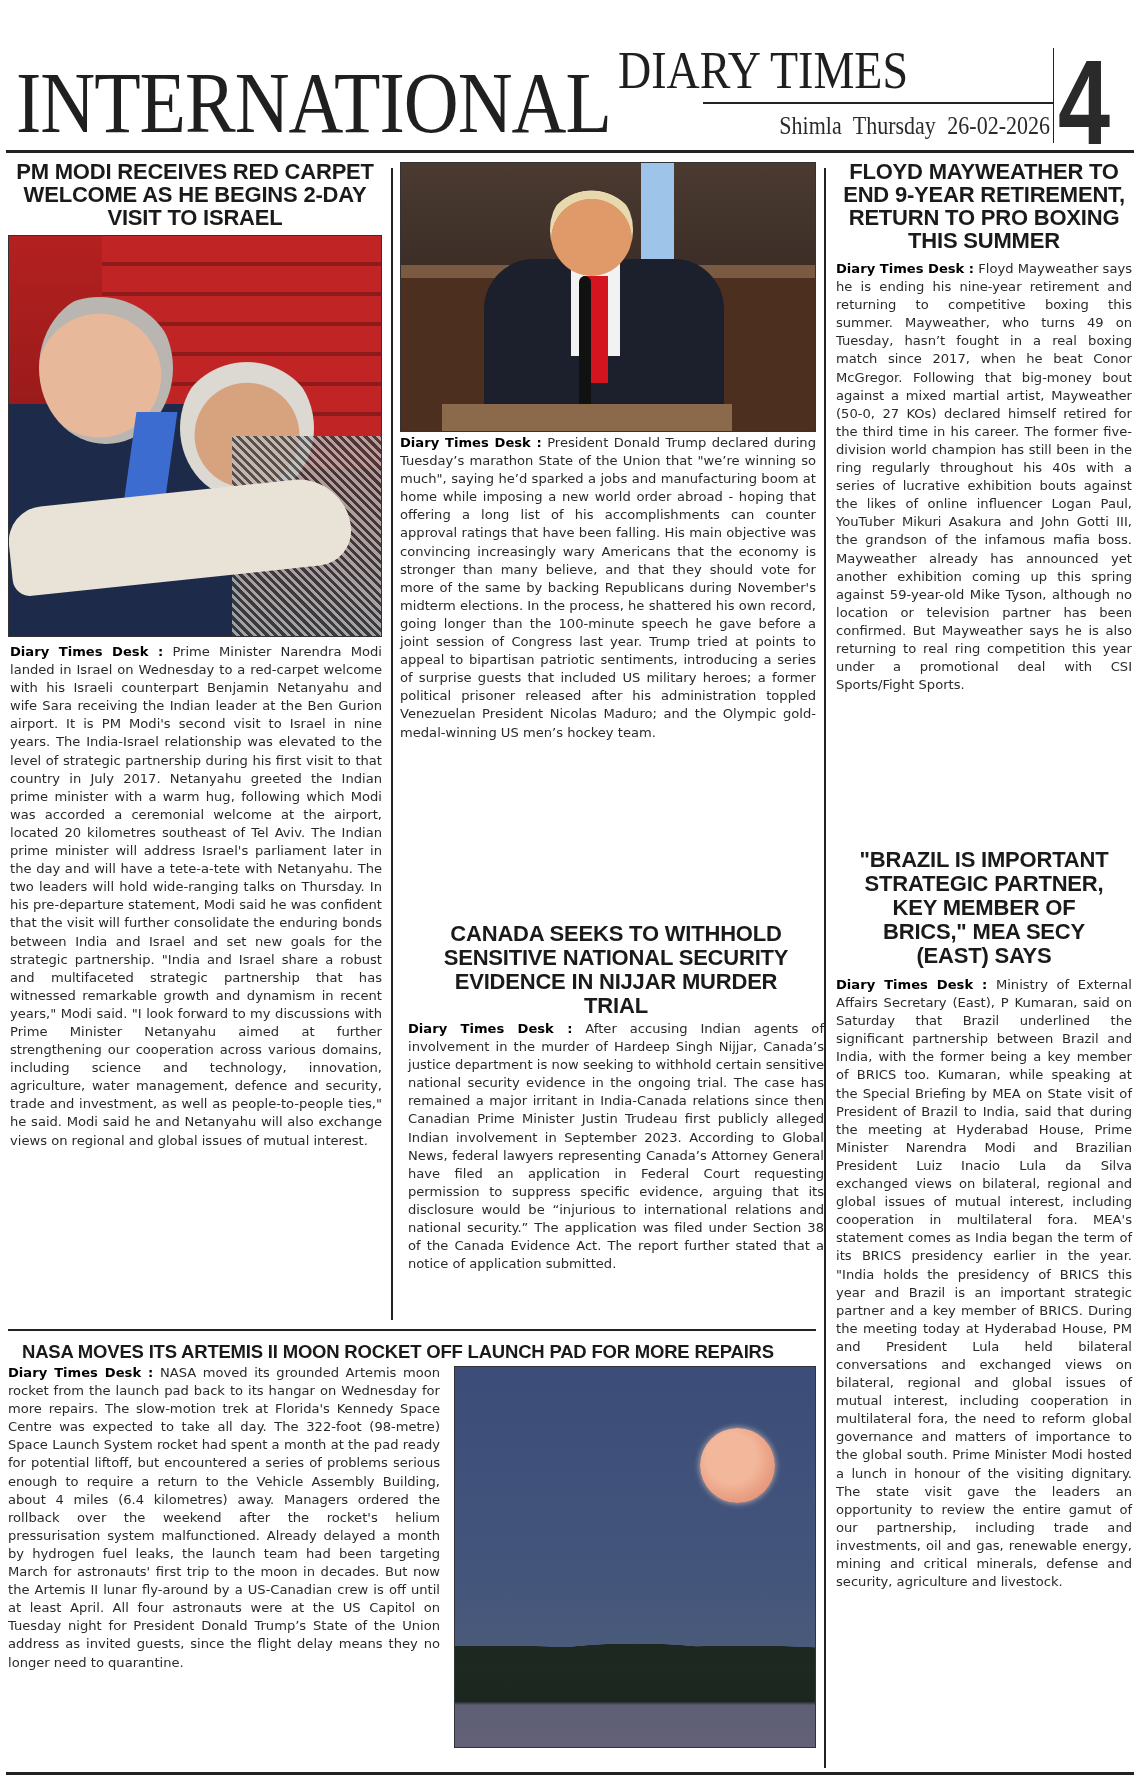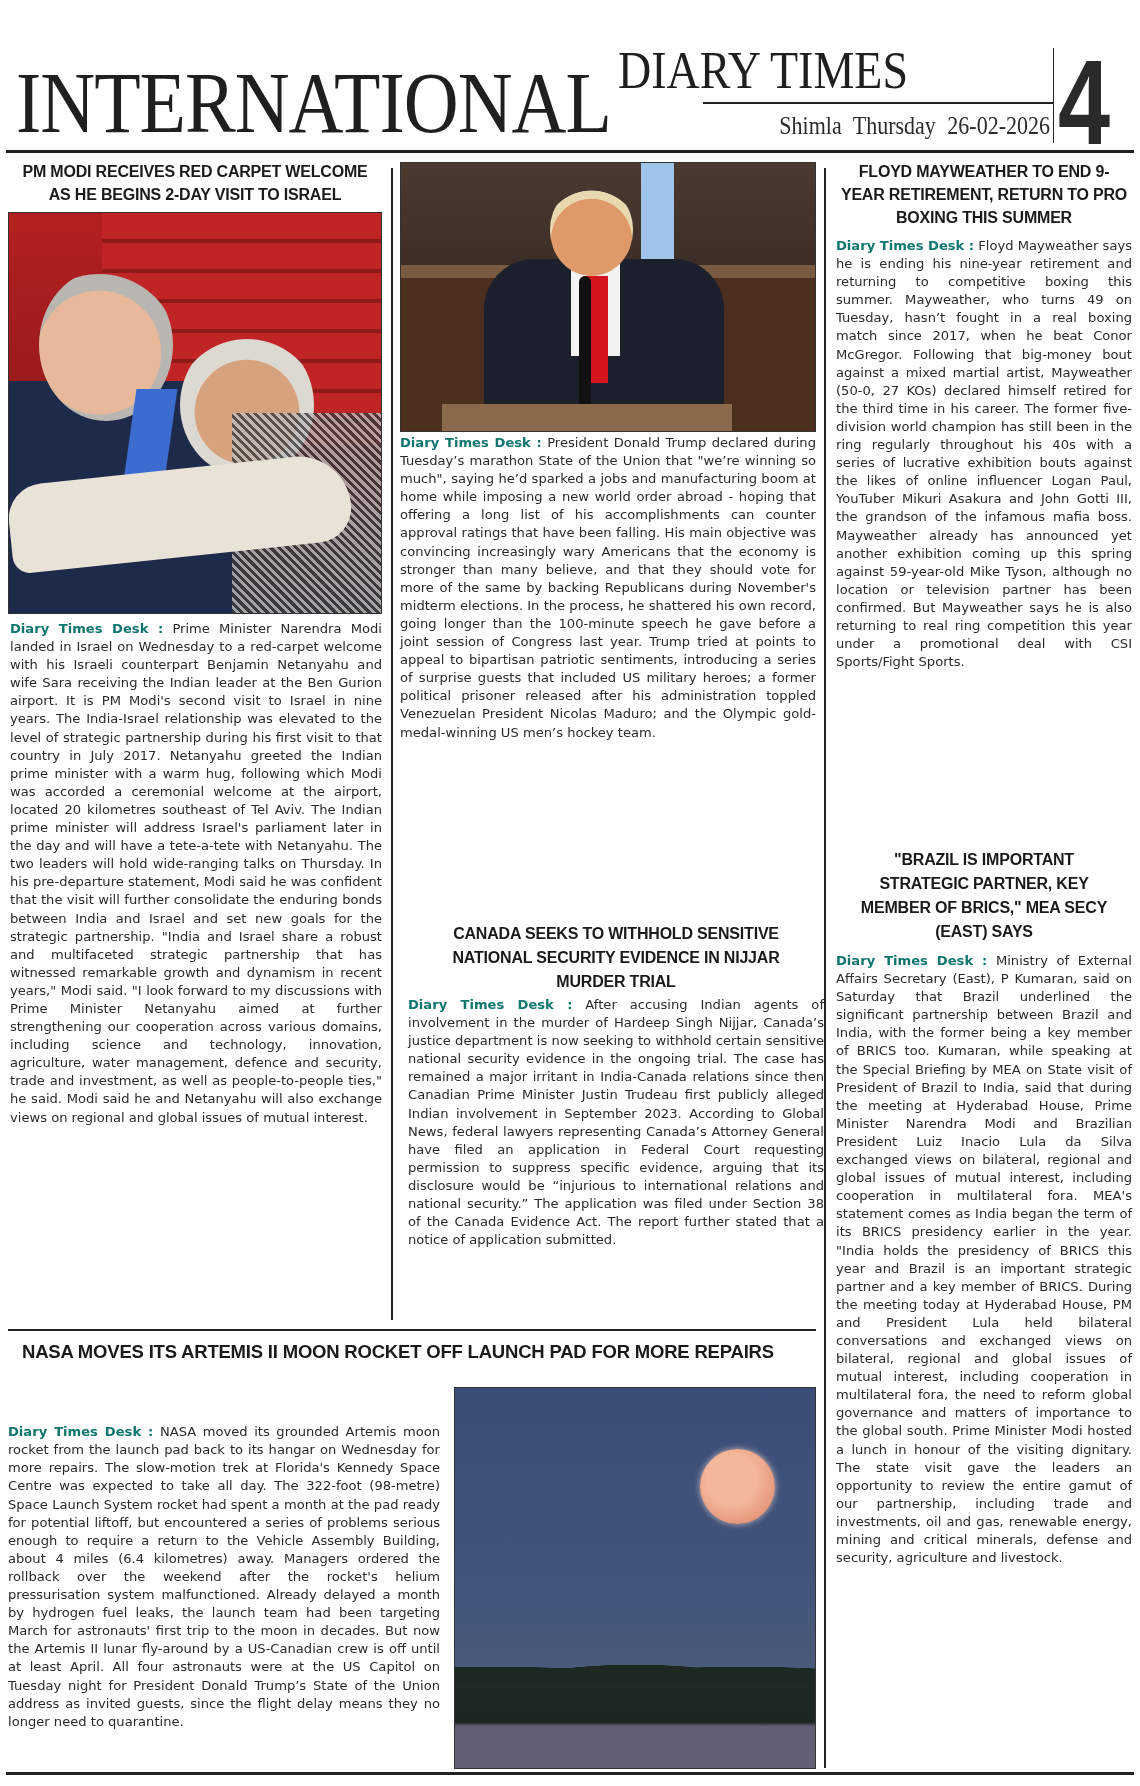--- a/index.html
+++ b/index.html
@@ -9,23 +9,23 @@
   .section-title { position: absolute; left: 16px; top: 58px; font-family: "Liberation Serif", serif; font-size: 76px; letter-spacing: -1px; color: #1f1f1f; transform: scaleY(1.15); transform-origin: top left; line-height: 1; font-weight: 400; }
   .paper-name { position: absolute; right: 232px; top: 44px; font-family: "Liberation Serif", serif; font-size: 46px; color: #1f1f1f; line-height: 1; transform: scaleY(1.15); transform-origin: top right; white-space: nowrap; }
   .paper-name-rule { position: absolute; left: 703px; width: 350px; top: 102px; height: 2px; background: #222; }
   .dateline { position: absolute; right: 90px; top: 112px; font-family: "Liberation Serif", serif; font-size: 22px; color: #2a2a2a; white-space: nowrap; word-spacing: 6px; transform: scaleY(1.1); transform-origin: top right; }
   .mast-vrule { position: absolute; left: 1053px; top: 48px; width: 1px; height: 95px; background: #222; }
   .page-number { position: absolute; left: 1058px; top: 42px; font-family: "Liberation Sans", sans-serif; font-weight: 700; font-size: 120px; line-height: 1; color: #2a2a2a; transform: scaleX(0.78); transform-origin: top left; }
   .top-rule { position: absolute; left: 6px; right: 6px; top: 150px; height: 3px; background: #222; }
 
   
   .col { position: absolute; }
-  .headline { font-family: "Liberation Sans", sans-serif; font-weight: 700; text-align: center; color: #1a1a1a; font-size: 16px; line-height: 23px; letter-spacing: -0.2px; margin: 0; }
+  .headline { font-family: "Liberation Sans", sans-serif; font-weight: 700; text-align: center; color: #1a1a1a; font-size: 22px; line-height: 23px; letter-spacing: -0.2px; margin: 0; }
   .body { font-family: "DejaVu Sans", sans-serif; font-size: 13.1px; line-height: 18.1px; text-align: justify; color: #2a2a2a; margin: 0; }
-  .byline { font-weight: 700; color: #0f766e; }
+  .byline { font-weight: 700; color: #000000; }
   .photo { position: relative; border: 1px solid #333; overflow: hidden; }
 
   .vrule { position: absolute; width: 2px; background: #222; }
   .hrule { position: absolute; height: 3px; background: #222; }
 
   
   .photo-modi { background: linear-gradient(180deg, #b42020 0%, #9c1b1b 40%, #7a1717 60%, #3a3a4a 100%); }
   .photo-modi .stripes { position:absolute; left:25%; right:0; top:0; height:58%; background: repeating-linear-gradient(180deg, #c02424 0 26px, #8e1a1a 26px 30px); }
   .photo-modi .suit { position:absolute; left:0; bottom:0; width:62%; height:58%; background:#1e2a4a; border-top-right-radius: 60px; }
   .photo-modi .tie { position:absolute; left:32%; bottom:26%; width:11%; height:30%; background:#3c6cd0; transform: skewX(-8deg); }
@@ -94,21 +94,21 @@
 
 <div class="col" style="left:408px; top:922px; width:416px;">
   <h2 class="headline" style="padding:0 30px; line-height:24px;">CANADA SEEKS TO WITHHOLD SENSITIVE NATIONAL SECURITY EVIDENCE IN NIJJAR MURDER TRIAL</h2>
   <p class="body" style="margin-top:2px;"><span class="byline">Diary Times Desk :</span><span> After accusing Indian agents of involvement in the murder of Hardeep Singh Nijjar, Canada’s justice department is now seeking to withhold certain sensitive national security evidence in the ongoing trial. The case has remained a major irritant in India-Canada relations since then Canadian Prime Minister Justin Trudeau first publicly alleged Indian involvement in September 2023. According to Global News, federal lawyers representing Canada’s Attorney General have filed an application in Federal Court requesting permission to suppress specific evidence, arguing that its disclosure would be “injurious to international relations and national security.” The application was filed under Section 38 of the Canada Evidence Act. The report further stated that a notice of application submitted.</span></p>
 </div>
 
 <div class="hrule" style="left:8px; width:808px; top:1329px; height:2px;"></div>
 
 <div class="col" style="left:8px; top:1340px; width:810px;">
   <h2 class="headline" style="text-align:left; padding-left:14px; font-size:18.5px;">NASA MOVES ITS ARTEMIS II MOON ROCKET OFF LAUNCH PAD FOR MORE REPAIRS</h2>
-  <div style="display:flex; gap:14px; margin-top:22px;align-items:center;">
+  <div style="display:flex; gap:14px; margin-top:1px;">
     <p class="body" style="width:432px; flex:none;"><span class="byline">Diary Times Desk :</span><span>  NASA moved its grounded Artemis moon rocket from the launch pad back to its hangar on Wednesday for more repairs. The slow-motion trek at Florida's Kennedy Space Centre was expected to take all day. The 322-foot (98-metre) Space Launch System rocket had spent a month at the pad ready for potential liftoff, but encountered a series of problems serious enough to require a return to the Vehicle Assembly Building, about 4 miles (6.4 kilometres) away. Managers ordered the rollback over the weekend after the rocket's helium pressurisation system malfunctioned. Already delayed a month by hydrogen fuel leaks, the launch team had been targeting March for astronauts' first trip to the moon in decades. But now the Artemis II lunar fly-around by a US-Canadian crew is off until at least April. All four astronauts were at the US Capitol on Tuesday night for President Donald Trump’s State of the Union address as invited guests, since the flight delay means they no longer need to quarantine.</span></p>
     <div class="photo photo-moon" style="width:360px; height:380px; flex:none; margin-top:2px;">
       <div class="moon"></div>
       <div class="trees"></div>
     </div>
   </div>
 </div>
 
 <div class="col" style="left:836px; top:156px; width:296px;">
   <h2 class="headline" style="padding:4px 4px 0;">FLOYD MAYWEATHER TO END 9-YEAR RETIREMENT, RETURN TO PRO BOXING THIS SUMMER</h2>

